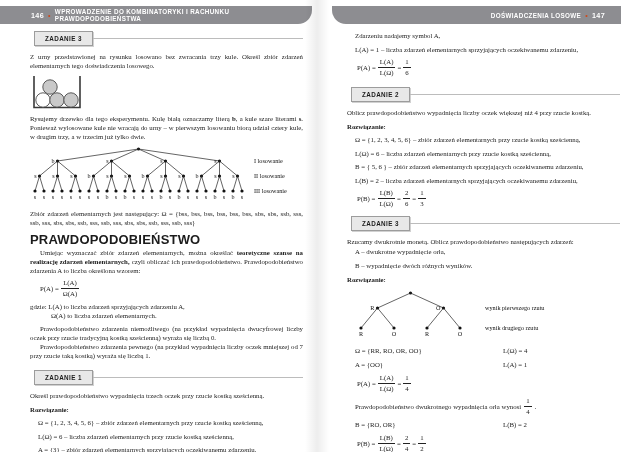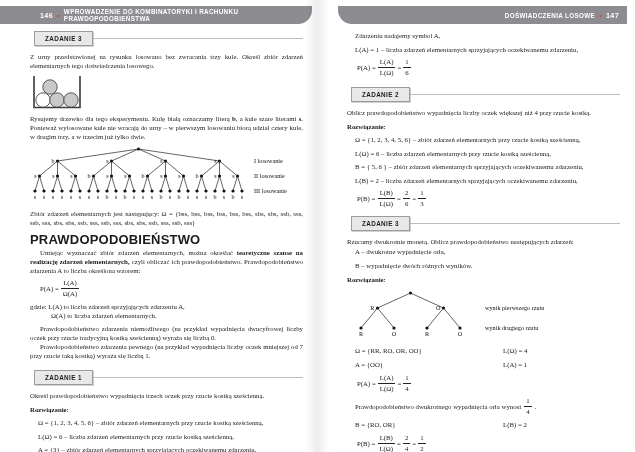--- a/index.html
+++ b/index.html
@@ -14,22 +14,22 @@
   .gutter {
     position:absolute; left:305px; top:0; width:24px; height:452px; pointer-events:none;
     background:linear-gradient(90deg, rgba(0,0,0,0) 0%, rgba(0,0,0,0.07) 50%, rgba(0,0,0,0) 100%);
   }
   
   .hbar {
     position:absolute; top:6px; height:18px; background:#8d8d91; color:#fff;
     font-family:"Liberation Sans", sans-serif; font-weight:bold; font-size:6.3px;
     letter-spacing:0.35px; display:flex; align-items:center; gap:4px;
   }
-  .hbar.hleft  { left:0; width:312px; border-radius:0 0 14px 0; padding-left:40px; box-sizing:border-box; }
-  .hbar.hright { right:8px; width:289px; border-radius:0 0 0 14px; justify-content:flex-end; padding-right:8px; box-sizing:border-box; }
+  .hbar.hleft  { left:0; width:312px; border-radius:0 0 14px 0; padding-left:31px; box-sizing:border-box; }
+  .hbar.hright { right:14px; width:289px; border-radius:0 0 0 14px; justify-content:flex-end; padding-right:16px; box-sizing:border-box; }
   .pgnum { font-size:7.2px; }
   .hdot { font-size:7px; }
   
   .content { position:absolute; top:31px; left:30px; width:273px; font-size:6.8px; line-height:9px; text-align:justify; }
   
   .zadanie-row { display:flex; align-items:center; margin:0 0 6px 0; }
   .zbox {
     background:#e8e8e8; border:1px solid #9c9c9c; box-shadow:1px 1px 0 rgba(0,0,0,0.18);
     font-family:"Liberation Sans", sans-serif; font-weight:bold; font-size:6.3px;
     letter-spacing:0.4px; padding:2px 10px; margin-left:4px; white-space:nowrap;

